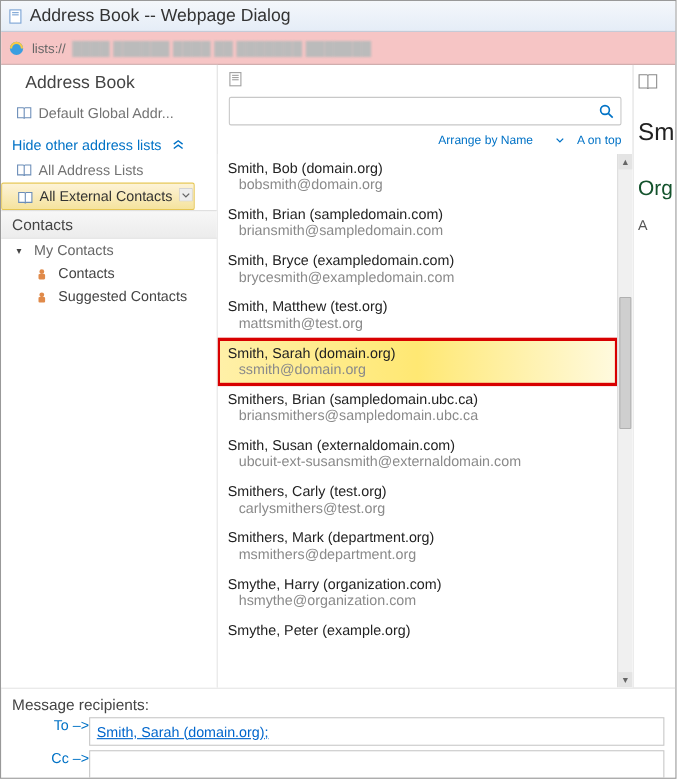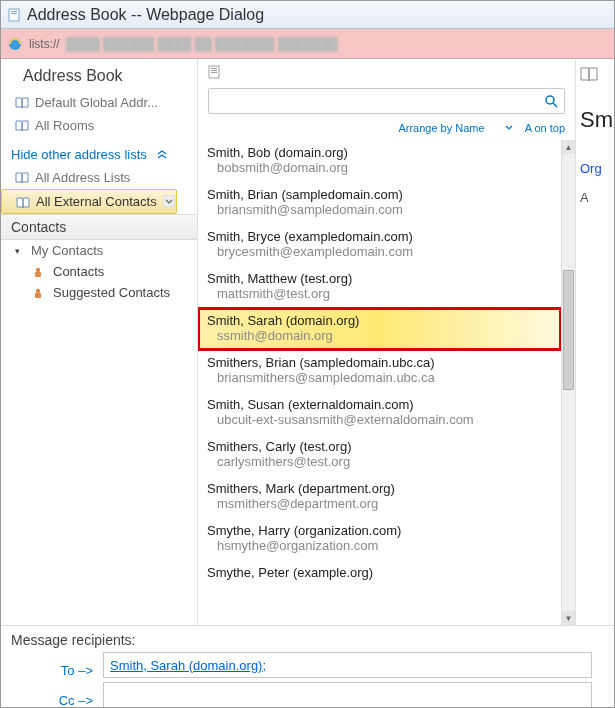--- a/index.html
+++ b/index.html
@@ -121,30 +121,30 @@
   .scrollbar .btn.bot { position:absolute; bottom:0; left:0; right:0; }
   .scrollbar .thumb { position:absolute; left:1px; right:1px; top:130px; height:120px;
     background:#cfcfcf; border:1px solid #b0b0b0; border-radius:1px; }
   
   .rightcol {
     width:38px; padding:8px 4px; overflow:hidden; white-space:nowrap;
     font-size:13px;
   }
   .rightcol .book-small svg { display:block; }
   .rightcol .hd { font-size:22px; color:#222; margin-top:24px; }
-  .rightcol .lbl { color:#1d4ed8; margin-top:28px; font-size:13px; }
+  .rightcol .lbl { color:#14532d; margin-top:28px; font-size:19px;text-align:center; }
   .rightcol .lbl2 { color:#555; margin-top:14px; }
   
   .footer {
     border-top:1px solid #ddd;
     padding:6px 10px;
     font-size:14px;
   }
   .recips-head { color:#444; margin-bottom:4px; }
-  .recip-row { display:flex; align-items:flex-end; gap:10px; margin:4px 12px; }
+  .recip-row { display:flex; align-items:flex-start; margin:4px 0; }
   .recip-row .lab { width:70px; text-align:right; color:#0072c6; font-size:13px; cursor:pointer; }
   .recip-row .box {
     flex:1; border:1px solid #c8c8c8; height:26px; padding:3px 6px;
     display:flex; align-items:center;
   }
   .chip { color:#0066cc; text-decoration:underline; font-size:13px; }
 </style>
 </head>
 <body>
 
@@ -176,28 +176,20 @@
     <h3 class="section">Address Book</h3>
 
     <div class="nav-item small">
       <span class="book-icon">
         <svg width="14" height="12">
             <path d="M1 1h5c1 0 1 1 1 1v9c0-1-1-1-1-1H1zM13 1H8c-1 0-1 1-1 1v9c0-1 1-1 1-1h5z" fill="#fff" stroke="#6b8db8"></path>
           </svg>
       </span>
       <span>Default Global Addr...</span>
     </div>
-    <div class="nav-item small">
-      <span class="book-icon">
-        <svg width="14" height="12">
-            <path d="M1 1h5c1 0 1 1 1 1v9c0-1-1-1-1-1H1zM13 1H8c-1 0-1 1-1 1v9c0-1 1-1 1-1h5z" fill="#fff" stroke="#6b8db8"></path>
-          </svg>
-      </span>
-      <span>All Rooms</span>
-    </div>
 
     <div class="nav-item hide-link">
       <span>Hide other address lists</span>
       <span class="uparrow-icon" style="margin-left:4px;">
         <svg width="10" height="10">
             <path d="M1 4l4-3 4 3M1 8l4-3 4 3" fill="none" stroke="#0072c6" stroke-width="1.3"></path>
           </svg>
       </span>
     </div>
 

